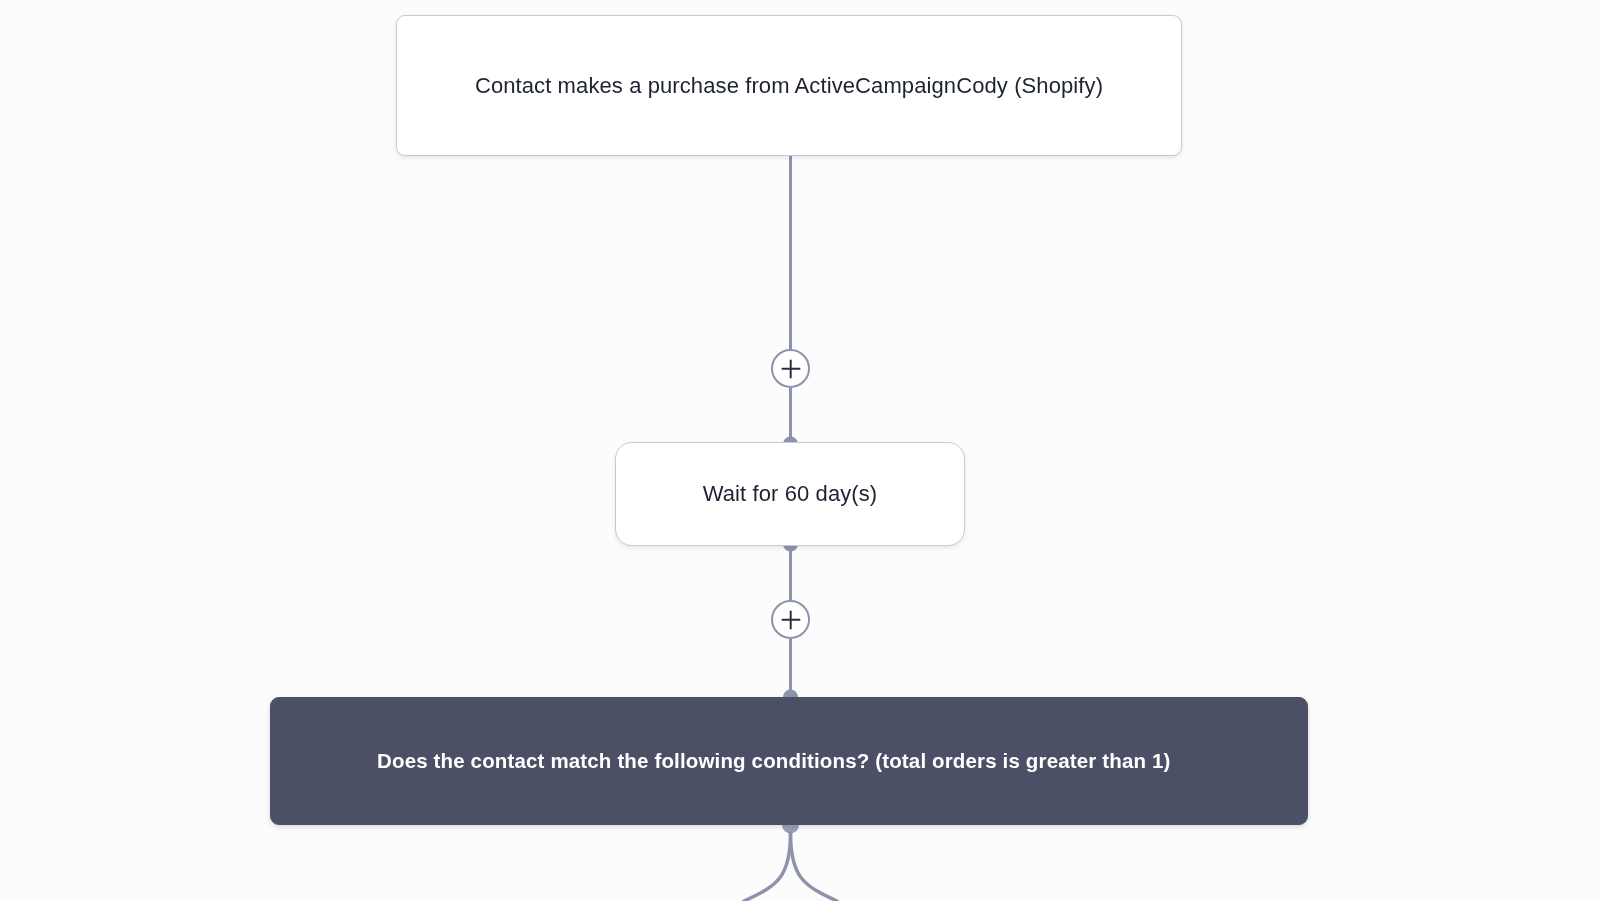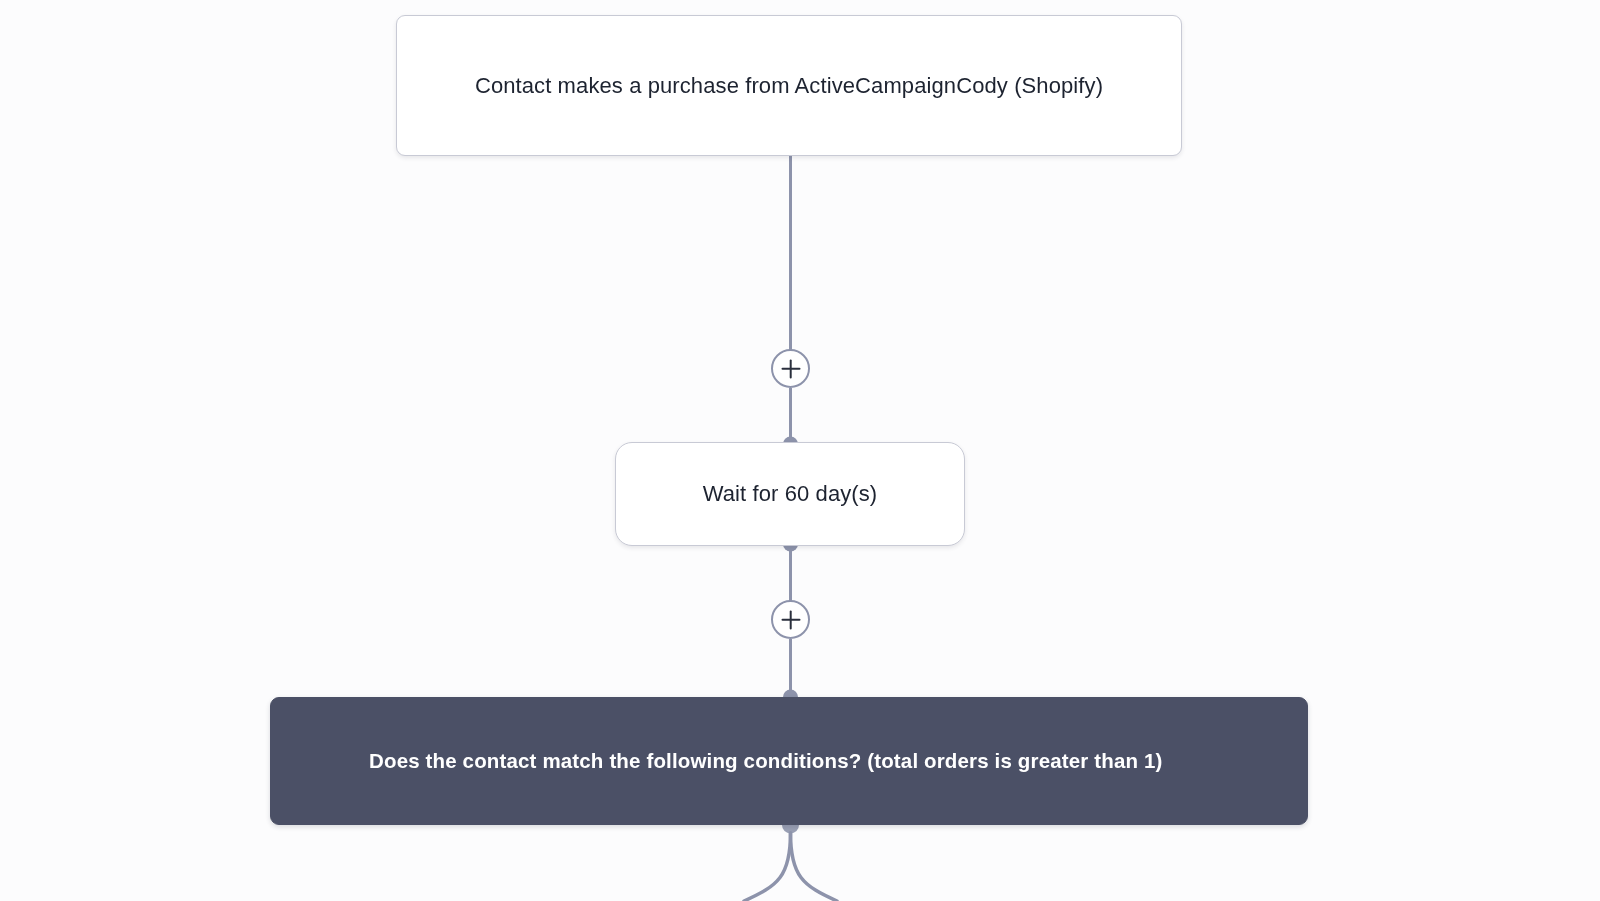--- a/index.html
+++ b/index.html
@@ -96,20 +96,21 @@
     height: 104px;
     border-radius: 17px;
   }
 
   
   #node-condition {
     left: 270px;
     top: 697px;
     width: 1038px;
     height: 128px;
+    padding-left: 8px;
   }
 
   
   .plus-button {
     position: absolute;
     width: 39px;
     height: 39px;
     box-sizing: border-box;
     border: 2.5px solid #8d93ab;
     border-radius: 50%;

